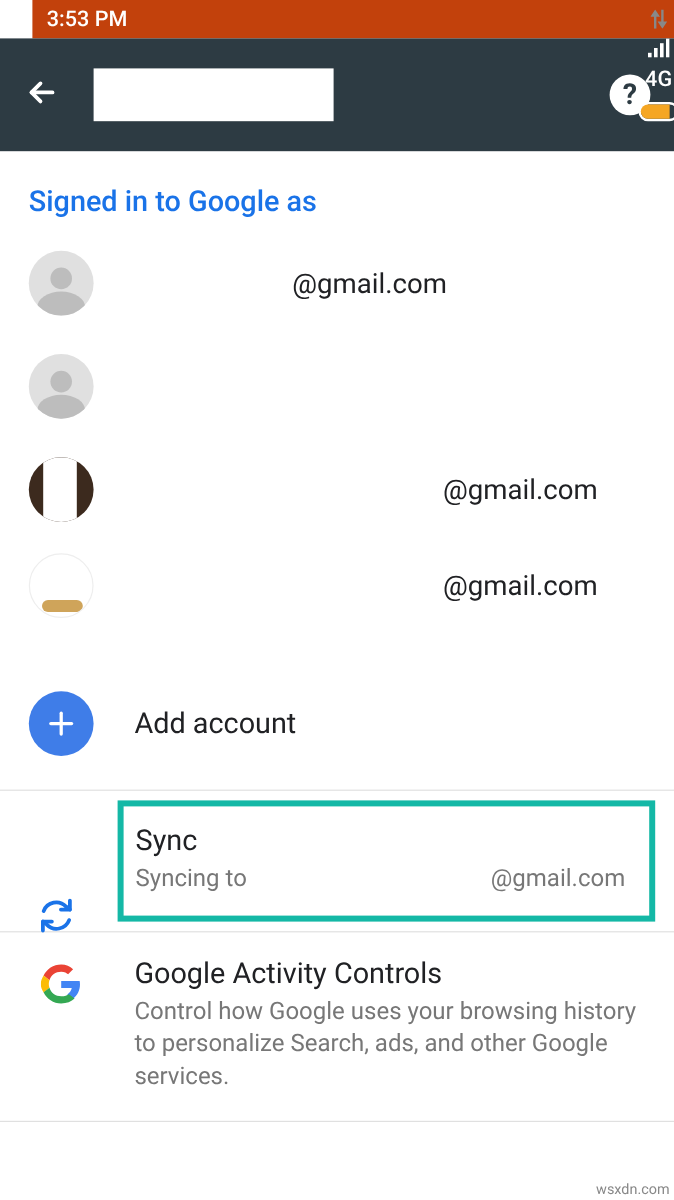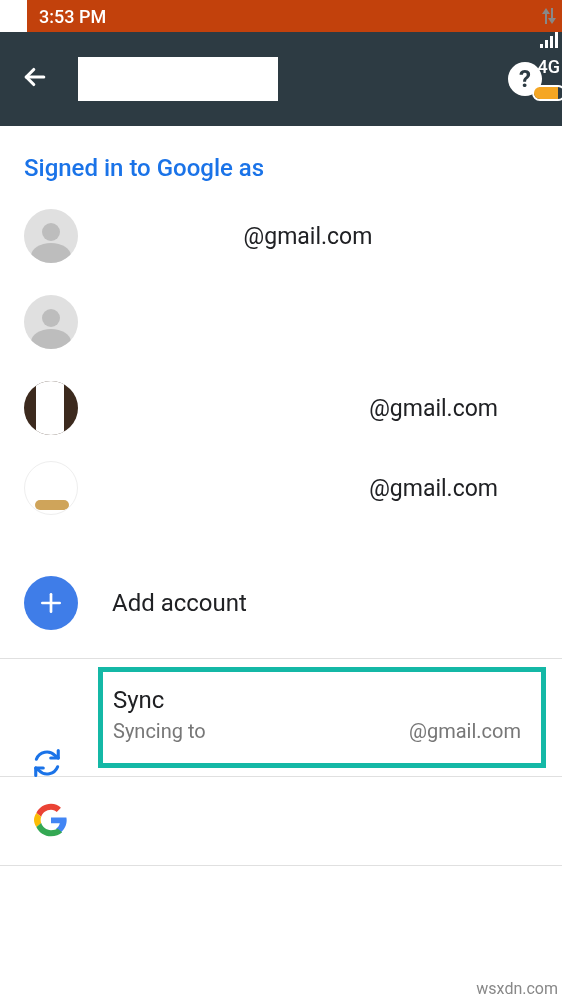--- a/index.html
+++ b/index.html
@@ -181,21 +181,21 @@
 
   
   .g-logo {
     width:34px; height:34px;
   }
 
   
   .attribution {
     position:absolute;
     right:4px; bottom:2px;
-    font-size:16px;
+    font-size:12px;
     color:#888;
   }
 </style>
 </head>
 <body>
 
 <div class="status-bar">
   <div class="status-left">3:53 PM</div>
   <div class="status-spacer"></div>
   <div class="status-right">
@@ -320,20 +320,22 @@
       <span>
         <svg class="g-logo" viewBox="0 0 48 48">
           <path fill="#EA4335" d="M24 9.5c3.9 0 6.6 1.7 8.1 3.1l5.9-5.9C34.4 3.1 29.7 1 24 1 14.8 1 6.9 6.4 3.3 14.1l6.9 5.4C11.9 13.6 17.4 9.5 24 9.5z"></path>
           <path fill="#4285F4" d="M46.1 24.5c0-1.6-.1-2.8-.4-4.1H24v8.3h12.4c-.5 2.8-2.2 5.6-5.3 7.6l6.7 5.2C42.9 37.5 46.1 31.6 46.1 24.5z"></path>
           <path fill="#FBBC05" d="M10.2 28.5c-.5-1.4-.8-2.9-.8-4.5s.3-3.1.8-4.5l-6.9-5.4C1.2 17.5 0 20.6 0 24s1.2 6.5 3.3 9.9l6.9-5.4z"></path>
           <path fill="#34A853" d="M24 47c6.5 0 11.9-2.1 15.8-5.8l-6.7-5.2c-2 1.4-4.8 2.4-9.1 2.4-6.6 0-12.1-4.1-13.8-10l-6.9 5.4C6.9 41.6 14.8 47 24 47z"></path>
         </svg>
       </span>
     </div>
     <div class="body">
+      <div class="title">Google Activity Controls</div>
+      <div class="sub">Control how Google uses your browsing history to personalize Search, ads, and other Google services.</div>
     </div>
   </div>
 
   <div class="divider"></div>
 
 </div>
 
 <div class="attribution">wsxdn.com</div>
 
 </body></html>

